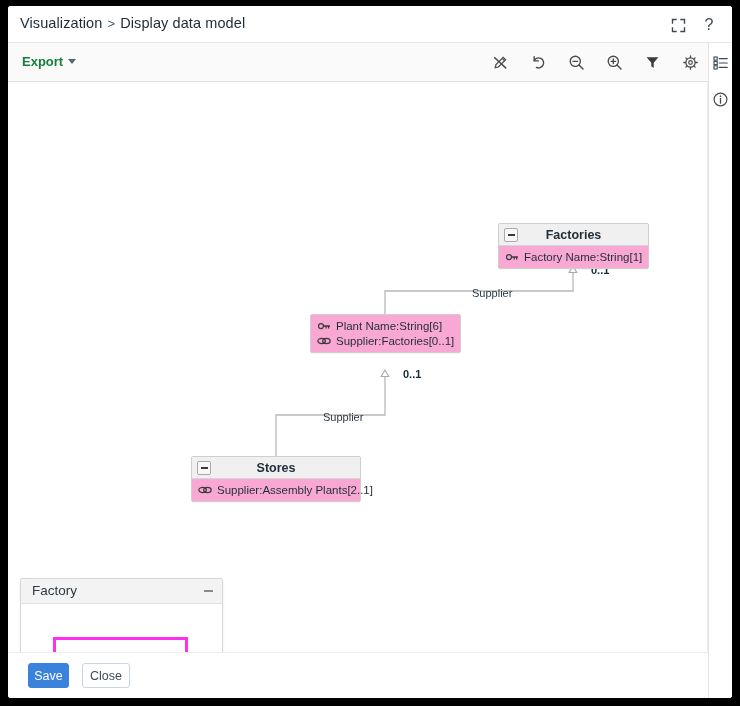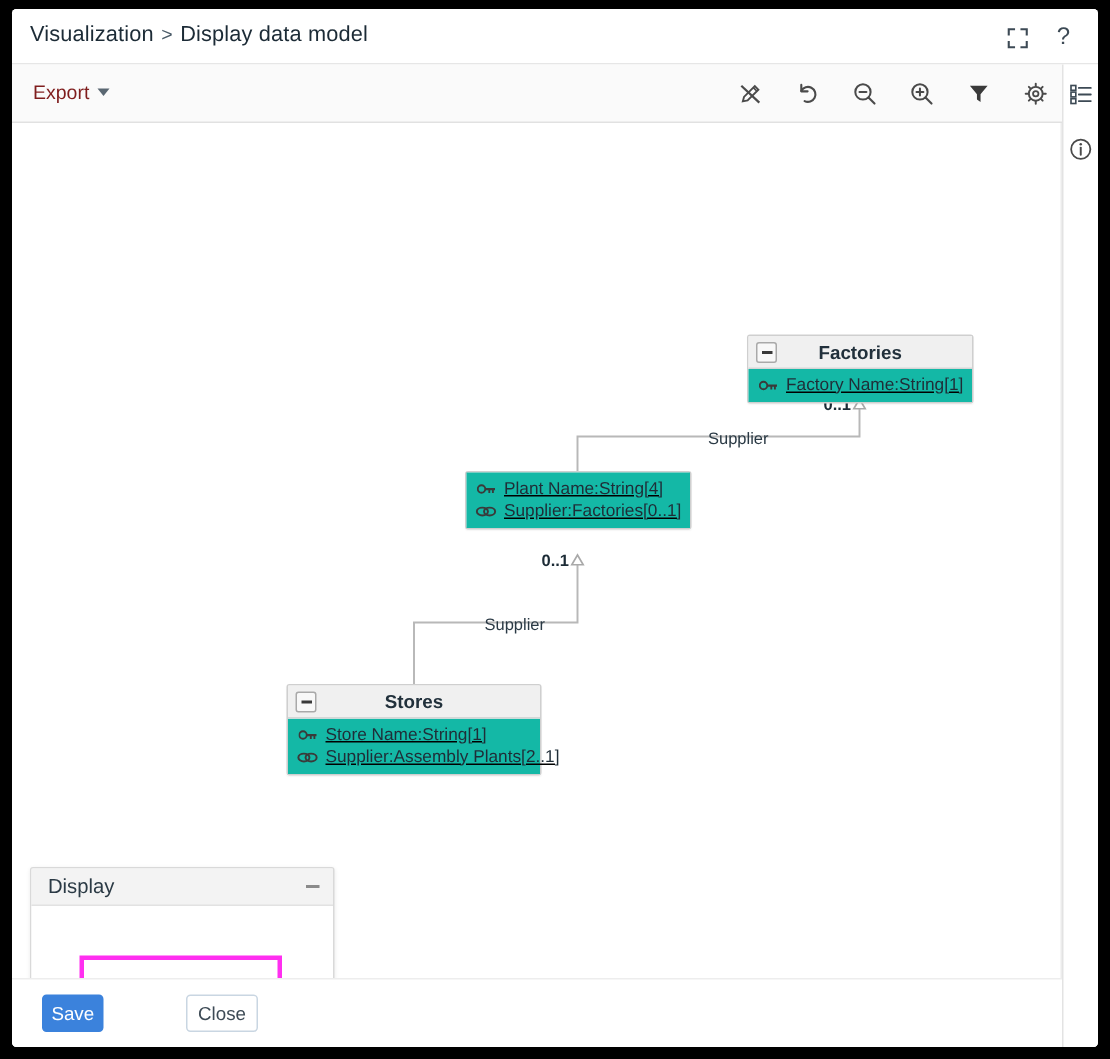--- a/index.html
+++ b/index.html
@@ -43,22 +43,22 @@
 
   
   #toolbar {
     position: absolute; left: 0; top: 37px;
     width: 700px; height: 39px;
     background: #fafafa;
     border-bottom: 1px solid #e1e1e1;
   }
   #export-btn {
     position: absolute; left: 14px; top: 11px;
-    font-size: 13px; color: #7f1d1d;
-    cursor: pointer; white-space: nowrap;
+    font-size: 13px; color: #15803d;
+    cursor: pointer; white-space: nowrap; font-weight: bold;
   }
   #export-btn .caret {
     display: inline-block; margin-left: 5px;
     border-left: 4px solid transparent;
     border-right: 4px solid transparent;
     border-top: 5px solid #5a6772;
     vertical-align: 2px;
   }
   #toolbar-icons {
     position: absolute; right: 8px; top: 0;
@@ -120,21 +120,21 @@
     width: 14px; height: 14px;
     background: #f8f8f8;
     border: 1px solid #a9a9a9;
     border-radius: 2px;
     display: flex; align-items: center; justify-content: center;
     cursor: pointer;
   }
   .collapse-btn i {
     display: block; width: 7px; height: 2px; background: #3a3a3a;
   }
-  .entity-body { background: #14b8a6; padding: 3px 0 4px 0; text-decoration: underline; }
+  .entity-body { background: #f9a8d4; padding: 3px 0 4px 0; }
   .attr-row {
     display: flex; align-items: center;
     height: 15px; padding-left: 6px;
     font-size: 11.5px; color: #1f2d37;
     white-space: nowrap;
   }
   .attr-icon {
     width: 14px; height: 12px; margin-right: 5px;
     display: flex; align-items: center; justify-content: center;
     flex: 0 0 14px;
@@ -190,33 +190,34 @@
     font-size: 12.5px;
     display: flex; align-items: center; justify-content: center;
     cursor: pointer;
   }
   #save-btn {
     left: 20px; width: 41px;
     background: #3b82dc; color: #ffffff; border: 1px solid #3b82dc;
   }
   #close-btn {
     left: 74px; width: 48px;
-    background: #ffffff; color: #3d4a55; border: 1px solid #c9d6e2; margin-left: 42px;
+    background: #ffffff; color: #3d4a55; border: 1px solid #c9d6e2;
   }
 
   .edge-label {
     position: absolute;
     font-size: 11px; color: #2b3a45;
     white-space: nowrap;
     text-align: center;
   }
   .card-label {
     position: absolute;
     font-size: 11px; font-weight: bold; color: #1c2b36;
     white-space: nowrap;
+    margin-left: 42px;
   }
 </style>
 </head>
 <body>
 
 <div id="frame">
 
   <div id="titlebar">
     <div id="breadcrumb">
       <span>Visualization</span><span class="crumb-sep">&gt;</span><span class="crumb-cur">Display data model</span>
@@ -351,21 +352,21 @@
     <div class="entity" style="left:302px; top:232px; width:151px;">
       <div class="entity-body">
         <div class="attr-row">
           <span class="attr-icon">
             <svg width="13" height="10" viewBox="0 0 13 10">
               <circle cx="3" cy="5" r="2.5" fill="none" stroke="#3a3a3a" stroke-width="1.25"></circle>
               <path d="M5.5 5 H12" stroke="#3a3a3a" stroke-width="1.5"></path>
               <path d="M8.2 5 V7.6 M10.6 5 V7.6" stroke="#3a3a3a" stroke-width="1.25"></path>
             </svg>
           </span>
-          <span>Plant Name:String[4]</span>
+          <span>Plant Name:String[6]</span>
         </div>
         <div class="attr-row">
           <span class="attr-icon">
             <svg width="14" height="10" viewBox="0 0 14 10">
               <ellipse cx="4.6" cy="5" rx="3.7" ry="2.6" fill="none" stroke="#3a3a3a" stroke-width="1.3"></ellipse>
               <ellipse cx="9.4" cy="5" rx="3.7" ry="2.6" fill="none" stroke="#3a3a3a" stroke-width="1.3"></ellipse>
             </svg>
           </span>
           <span>Supplier:Factories[0..1]</span>
         </div>
@@ -375,43 +376,33 @@
     <div class="entity" style="left:183px; top:374px; width:170px;">
       <div class="entity-header">
         <div class="collapse-btn">
             <i></i>
           </div>
         <div class="entity-title">Stores</div>
       </div>
       <div class="entity-body">
         <div class="attr-row">
           <span class="attr-icon">
-            <svg width="13" height="10" viewBox="0 0 13 10">
-              <circle cx="3" cy="5" r="2.5" fill="none" stroke="#3a3a3a" stroke-width="1.25"></circle>
-              <path d="M5.5 5 H12" stroke="#3a3a3a" stroke-width="1.5"></path>
-              <path d="M8.2 5 V7.6 M10.6 5 V7.6" stroke="#3a3a3a" stroke-width="1.25"></path>
-            </svg>
-          </span>
-          <span>Store Name:String[1]</span>
-        </div>
-        <div class="attr-row">
-          <span class="attr-icon">
             <svg width="14" height="10" viewBox="0 0 14 10">
               <ellipse cx="4.6" cy="5" rx="3.7" ry="2.6" fill="none" stroke="#3a3a3a" stroke-width="1.3"></ellipse>
               <ellipse cx="9.4" cy="5" rx="3.7" ry="2.6" fill="none" stroke="#3a3a3a" stroke-width="1.3"></ellipse>
             </svg>
           </span>
           <span>Supplier:Assembly Plants[2..1]</span>
         </div>
       </div>
     </div>
 
     <div id="overview">
       <div id="overview-head">
-        <div id="overview-title">Display</div>
+        <div id="overview-title">Factory</div>
         <div id="overview-min"></div>
       </div>
       <div id="overview-body">
         <svg id="mini-svg" width="135" height="101" viewBox="0 0 135 101">
 
           <g>
             <rect x="85" y="14" width="42" height="13" fill="#f7f7f7" stroke="#c9c9c9" stroke-width="0.7"></rect>
             <line x1="85" y1="20" x2="127" y2="20" stroke="#d3d3d3" stroke-width="0.6"></line>
             <rect x="87" y="15.5" width="3.2" height="3.2" fill="none" stroke="#9a9a9a" stroke-width="0.5"></rect>
             <line x1="99" y1="18" x2="117" y2="18" stroke="#7a7a7a" stroke-width="1.5"></line>

